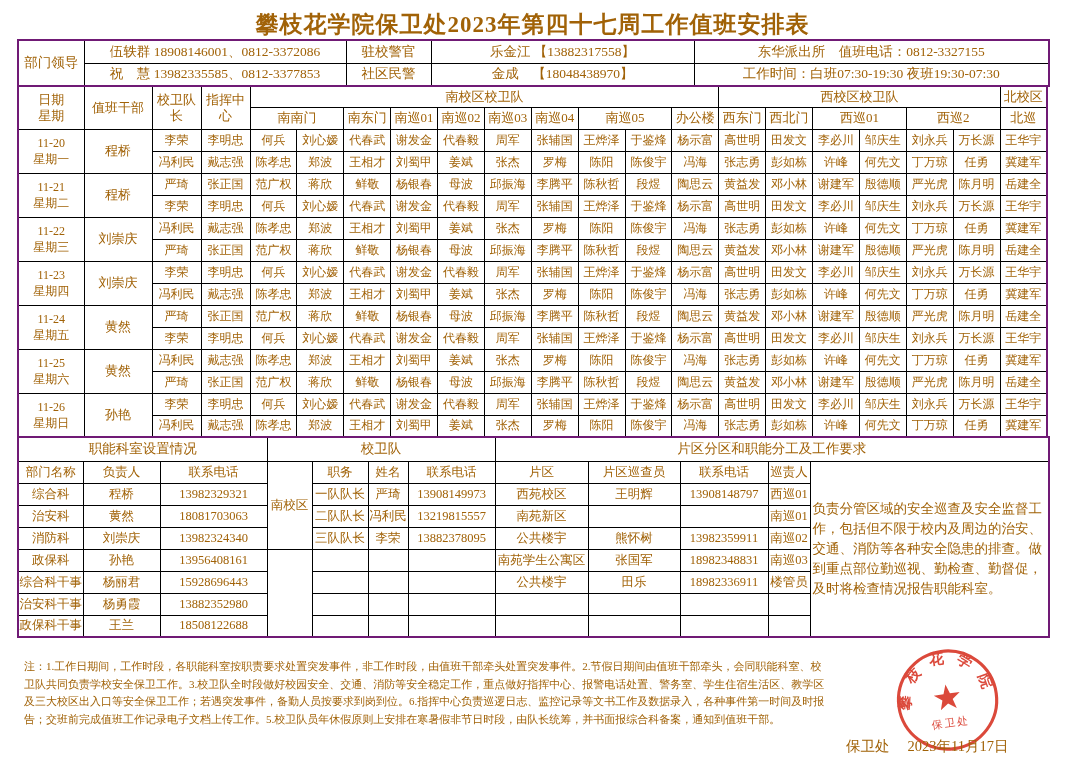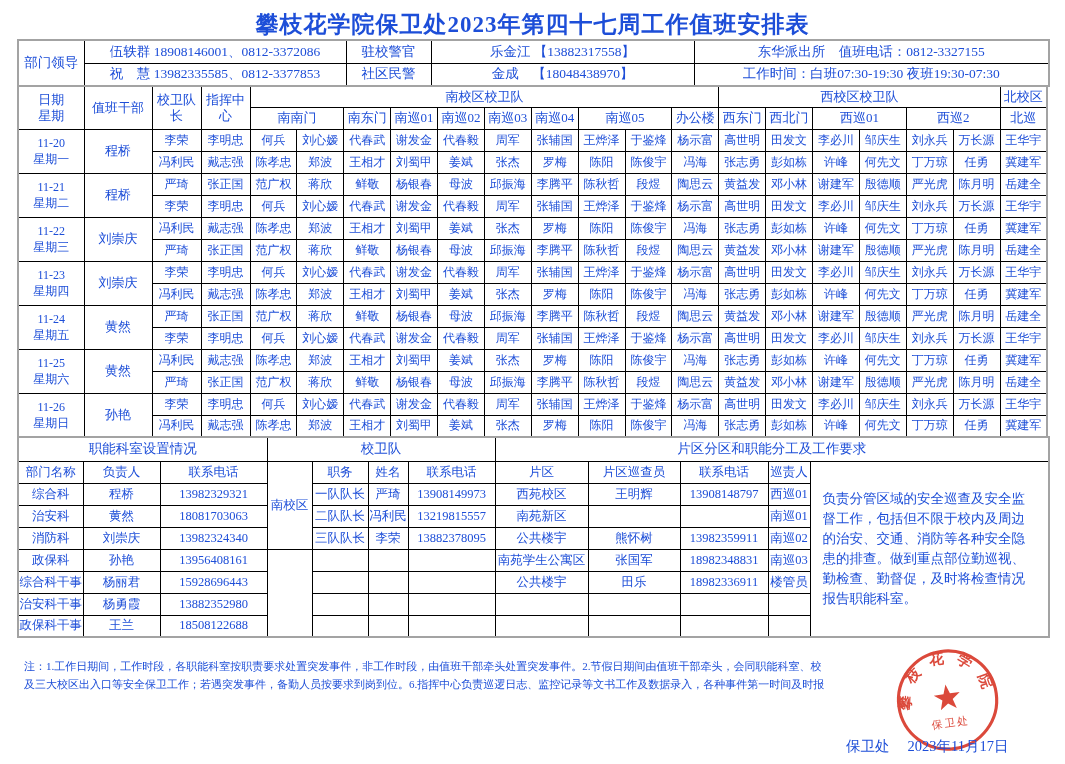--- a/index.html
+++ b/index.html
@@ -1,35 +1,35 @@
 <!DOCTYPE html>
 <html><head>
 <meta charset="utf-8">
 <style>
   * { margin:0; padding:0; box-sizing:border-box; }
   html,body { background:#ffffff; }
   .page {
     width:1065px; height:764px; position:relative; overflow:hidden;
-    background:#ffffff; color:#1d4ed8;
+    background:#ffffff; color:#a16207;
     font-family:"Liberation Serif","DejaVu Serif",serif;
   }
   .title { text-align:center; padding-top:9px; font-size:23px; font-weight:bold; letter-spacing:1px; height:39px; }
-  table { border-collapse:collapse; table-layout:fixed; margin-left:17px; width:1031px; border:2px solid #a3a3a3; background:#fff; }
+  table { border-collapse:collapse; table-layout:fixed; margin-left:17px; width:1031px; border:2px solid #701a75; background:#fff; }
   .t2,.t3 { margin-top:-2px; }
   td { border:1px solid #000; text-align:center; vertical-align:middle; font-size:12px;
        white-space:nowrap; overflow:hidden; height:22px; padding:0; }
   .t1 td { font-size:13.5px; height:23px; }
   .t2 td.hd { font-size:13px;margin-top:20px; }
   .t2 td.grp { font-size:13px; height:21px; }
   .t2 td.corner { font-size:13px; white-space:pre-line; line-height:16px; }
   .datecell { white-space:pre-line; line-height:16px; font-size:12px; }
   .cadrecell { font-size:13px; }
   .t3 td { font-size:12.5px; }
   .t3 td.sect { font-size:13.5px; height:24px; }
-  .t3 td.dutytext { white-space:normal; text-align:left; padding:3px 12px; font-size:13.5px; line-height:20px; }
+  .t3 td.dutytext { white-space:normal; text-align:left; padding:3px 2px; font-size:13.5px; line-height:20px; }
   .notes { position:absolute; left:24px; top:658px; width:960px; font-size:11px; line-height:17.5px; }
   .notes div { white-space:nowrap; }
   .sig { position:absolute; left:846px; top:737px; font-size:14.5px; display:flex; gap:18px; }
   .stamp { position:absolute; left:894px; top:645px; transform:rotate(-8deg); opacity:0.92; }
 </style>
 </head>
 <body>
 
 <div class="page">
 
@@ -548,21 +548,23 @@
           <td></td>
           <td></td>
           <td></td>
           <td></td>
         </tr>
       </tbody>
   </table>
 
   <div class="notes">
     <div>注：1.工作日期间，工作时段，各职能科室按职责要求处置突发事件，非工作时段，由值班干部牵头处置突发事件。2.节假日期间由值班干部牵头，会同职能科室、校</div>
+    <div>卫队共同负责学校安全保卫工作。3.校卫队全时段做好校园安全、交通、消防等安全稳定工作，重点做好指挥中心、报警电话处置、警务室、学生住宿生活区、教学区</div>
     <div>及三大校区出入口等安全保卫工作；若遇突发事件，备勤人员按要求到岗到位。6.指挥中心负责巡逻日志、监控记录等文书工作及数据录入，各种事件第一时间及时报</div>
+    <div>告；交班前完成值班工作记录电子文档上传工作。5.校卫队员年休假原则上安排在寒暑假非节日时段，由队长统筹，并书面报综合科备案，通知到值班干部。</div>
   </div>
 
   <div class="stamp">
     <svg width="108" height="112" viewBox="0 0 110 112">
       <circle cx="55" cy="55" r="50" fill="none" stroke="#d93a2b" stroke-width="3.2"></circle>
       <path id="ringArc" d="M 17.6 61.6 A 38 38 0 1 1 92.4 61.6" fill="none"></path>
       <text font-size="15" font-weight="bold" fill="#d93a2b" letter-spacing="11">
         <textPath href="#ringArc" startOffset="50%" text-anchor="middle">攀枝花学院</textPath>
       </text>
       <polygon fill="#d93a2b" points="55,39 58.3,48.5 68.3,48.7 60.3,54.7 63.2,64.3 55,58.6 46.8,64.3 49.7,54.7 41.7,48.7 51.7,48.5"></polygon>

